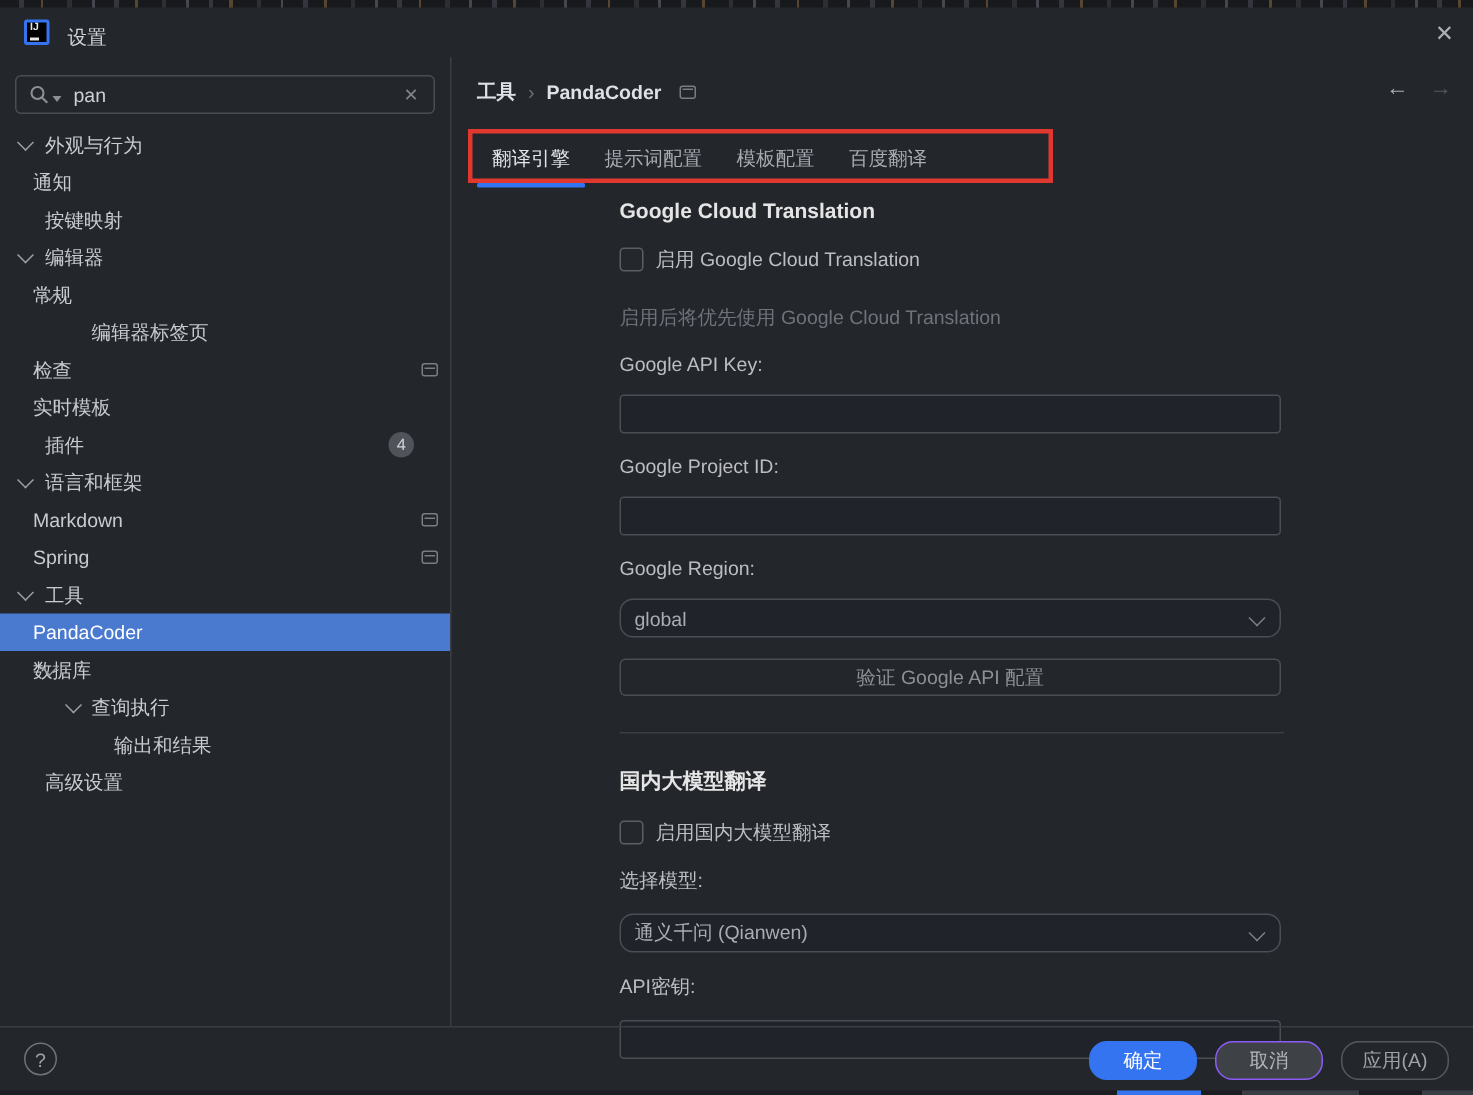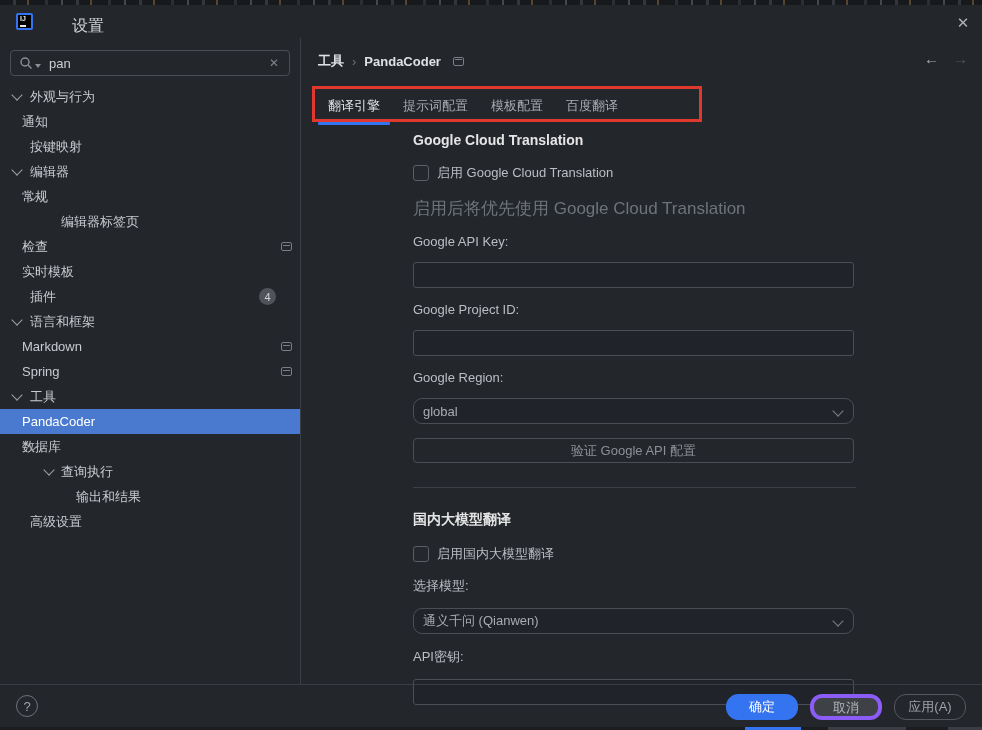--- a/index.html
+++ b/index.html
@@ -12,21 +12,21 @@
     background:repeating-linear-gradient(90deg,#17191D 0 13px,#33363C 13px 16px,#17191D 16px 27px,#57452F 27px 29px,#17191D 29px 45px,#2B2E33 45px 48px,#17191D 48px 61px,#44474D 61px 63px);}
   .bottom-sliver{position:absolute;left:0;top:727px;width:982px;height:3px;
     background:linear-gradient(90deg,#1B1D21 0 745px,#3574F0 745px 801px,#1B1D21 801px 828px,#3A3D43 828px 906px,#1B1D21 906px 948px,#3A3D43 948px 982px);}
 
   
   .titlebar{position:absolute;left:0;top:5px;width:982px;height:33px;display:flex;align-items:center;}
   .app-icon{position:absolute;left:16px;top:8px;width:17px;height:17px;background:#000;
     border:2px solid #3574F0;border-radius:2px;box-sizing:border-box;}
   .app-icon::before{content:"IJ";position:absolute;left:2px;top:0px;font-size:7px;font-weight:bold;color:#E8E8E8;letter-spacing:0;}
   .app-icon::after{content:"";position:absolute;left:2px;bottom:1px;width:6px;height:2px;background:#E8E8E8;}
-  .win-title{position:absolute;left:72px;top:11px;font-size:16px;color:#CFD2D6;}
+  .win-title{position:absolute;left:45px;top:11px;font-size:13px;color:#CFD2D6;}
   .win-close{position:absolute;right:10px;top:9px;width:18px;height:18px;font-size:15px;line-height:18px;
     text-align:center;color:#AEB1B6;cursor:pointer;}
 
   
   .sidebar{position:absolute;left:0;top:38px;width:300px;height:646px;}
   .vdivider{position:absolute;left:300px;top:38px;width:1px;height:646px;background:#3B3E44;}
 
   .searchbox{position:absolute;left:10px;top:12px;width:280px;height:26px;border:1px solid #4A4D53;
     border-radius:4px;box-sizing:border-box;display:flex;align-items:center;padding:0 8px;}
   .mag{width:14px;height:14px;flex:0 0 auto;}
@@ -65,42 +65,42 @@
   .tab.active{color:#E2E4E8;}
   .tab-underline{position:absolute;left:17px;top:84px;width:72px;height:3px;background:#3574F0;border-radius:1px;}
   .red-box{position:absolute;left:11px;top:48px;width:390px;height:36px;border:3px solid #E0382F;
     box-sizing:border-box;pointer-events:none;z-index:5;}
 
   .form{position:absolute;left:112px;top:87px;width:441px;}
   .sec-header{font-size:14px;font-weight:bold;color:#e5e5e5;margin-top:7px;}
   .cb-row{display:flex;align-items:center;margin-top:16px;cursor:pointer;}
   .checkbox{width:16px;height:16px;border:1px solid #5C6066;border-radius:3px;background:#24272C;box-sizing:border-box;flex:0 0 auto;}
   .cb-label{margin-left:8px;font-size:13px;color:#BCBEC4;}
-  .hint{margin-top:15px;font-size:17px;color:#6E737B;}
+  .hint{margin-top:21px;font-size:13px;color:#6E737B;}
   .fld-label{margin-top:14px;font-size:13px;color:#BCBEC4;}
   .input{margin-top:13px;height:26px;border:1px solid #4B4E55;border-radius:3px;background:#202329;
     box-sizing:border-box;width:441px;cursor:text;}
   .select{margin-top:13px;height:26px;border:1px solid #4B4E55;border-radius:9px;background:#202329;
     box-sizing:border-box;width:441px;display:flex;align-items:center;padding:0 9px;cursor:pointer;position:relative;}
   .select .sel-val{font-size:13px;color:#A9ACB2;}
   .sel-chev{position:absolute;right:11px;top:8px;width:7px;height:7px;
     border-right:1.5px solid #7B7F86;border-bottom:1.5px solid #7B7F86;transform:rotate(45deg);}
   .validate-btn{margin-top:14px;width:441px;height:25px;border:1px solid #4B4E55;border-radius:4px;
     background:transparent;color:#8D9197;font-size:13px;font-family:inherit;cursor:pointer;}
   .hdivider{margin-top:24px;border-top:1px solid #3B3E44;width:443px;}
   .sec2{margin-top:23px;}
 
   
   .footer{position:absolute;left:0;top:684px;width:982px;height:44px;border-top:1px solid #3A3D43;box-sizing:border-box;}
   .help-circle{position:absolute;left:16px;top:10px;width:22px;height:22px;border:1px solid #6F7278;border-radius:50%;
     color:#A0A4AA;font-size:13px;display:flex;align-items:center;justify-content:center;cursor:pointer;box-sizing:border-box;}
   .footer-btns{position:absolute;right:16px;top:9px;display:flex;gap:12px;}
   .btn{min-width:72px;height:26px;border-radius:12px;font-size:13px;font-family:inherit;cursor:pointer;box-sizing:border-box;}
   .btn-ok{background:#3574F0;border:1px solid #3574F0;color:#FFFFFF;}
-  .btn-cancel{background:#3E4145;border:4px solid #8b5cf6;color:#B4B8BE;}
+  .btn-cancel{background:#3E4145;border:1px solid #8b5cf6;color:#B4B8BE;}
   .btn-apply{background:transparent;border:1px solid #55585E;color:#9FA3A9;}
 </style>
 </head>
 <body>
 
 <div class="screen">
 
   <div class="top-sliver"></div>
 
   <div class="titlebar">

